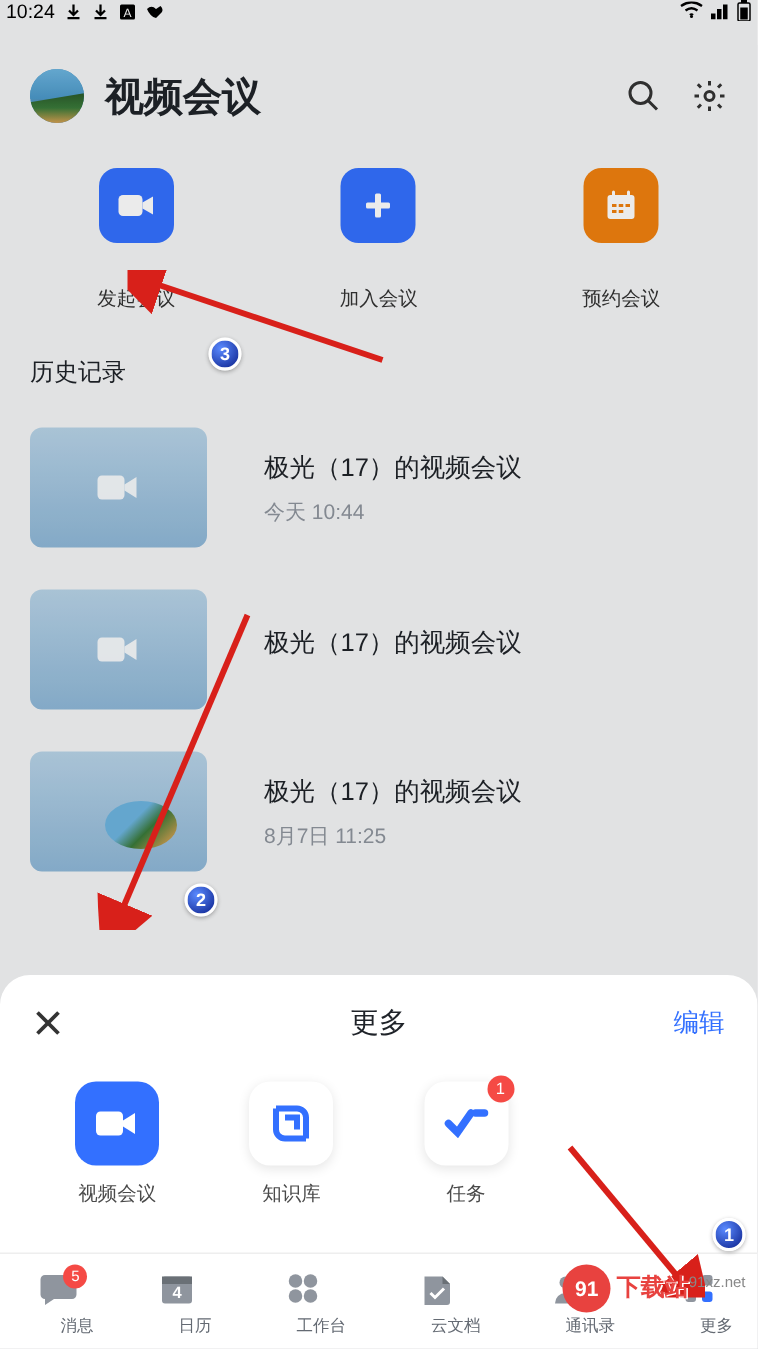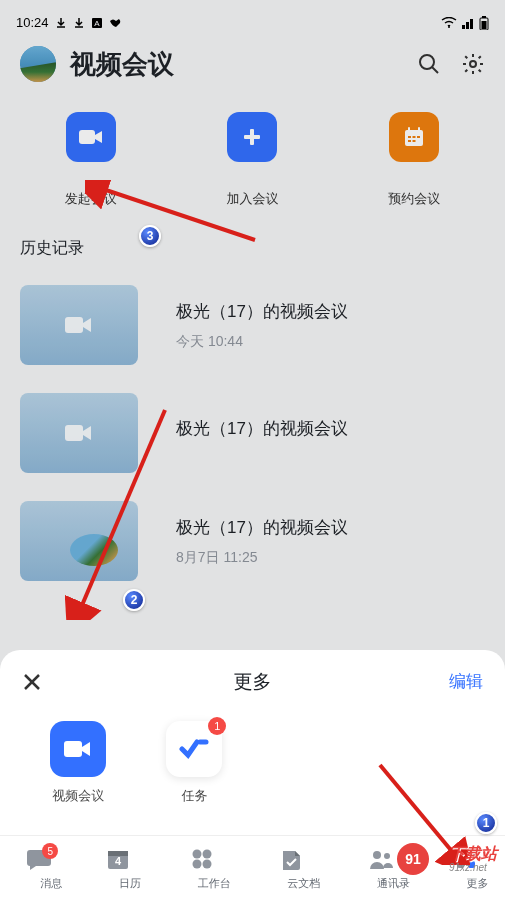--- a/index.html
+++ b/index.html
@@ -1,18 +1,18 @@
 <!DOCTYPE html>
 <html><head>
   <meta charset="utf-8">
   <style>
     * { margin: 0; padding: 0; box-sizing: border-box; }
     body { font-family: -apple-system, sans-serif; width: 505px; height: 899px; background: #f5f6f7; position: relative; overflow: hidden; }
     
-    .status-bar { height: 30px; display: flex; justify-content: space-between; align-items: flex-end; padding: 0 16px; background: #f5f6f7; font-size: 13px; font-weight: 500; }
+    .status-bar { height: 30px; display: flex; justify-content: space-between; align-items: flex-start; padding: 0 4px; background: #f5f6f7; font-size: 13px; font-weight: 500; }
     .status-left { display: flex; align-items: center; gap: 6px; }
     .status-right { display: flex; align-items: center; gap: 4px; }
     
     .header { display: flex; align-items: center; padding: 16px 20px 12px; gap: 14px; }
     .avatar { width: 36px; height: 36px; border-radius: 50%; background: linear-gradient(135deg, #5ba3d0, #3a7ca8); position: relative; overflow: hidden; }
     .avatar::before { content: ''; position: absolute; top: 0; left: 0; width: 100%; height: 55%; background: linear-gradient(180deg, #6db5e0, #4b98c8); }
     .avatar::after { content: ''; position: absolute; bottom: 0; left: 0; width: 100%; height: 55%; background: linear-gradient(180deg, #2a5a2a, #3a7a3a, #d4a050); clip-path: polygon(0 30%, 100% 0, 100% 100%, 0 100%); }
     .title { font-size: 26px; font-weight: 600; color: #1f2329; flex: 1; }
     .header-icons { display: flex; gap: 20px; align-items: center; }
     
@@ -50,23 +50,23 @@
     .task-badge { position: absolute; top: -4px; right: -4px; background: #f54a45; color: #fff; font-size: 11px; width: 18px; height: 18px; border-radius: 50%; display: flex; align-items: center; justify-content: center; font-weight: 500; }
     
     .bottom-nav { display: flex; justify-content: space-around; padding: 10px 0 8px; border-top: 1px solid #eee; background: #fff; }
     .nav-item { display: flex; flex-direction: column; align-items: center; gap: 4px; position: relative; }
     .nav-icon { width: 26px; height: 26px; display: flex; align-items: center; justify-content: center; }
     .nav-label { font-size: 11px; color: #646a73; margin-left: 24px; }
     .nav-badge { position: absolute; top: -3px; right: 4px; background: #f54a45; color: #fff; font-size: 10px; min-width: 16px; height: 16px; border-radius: 8px; display: flex; align-items: center; justify-content: center; font-weight: 500; padding: 0 3px; }
     
     .overlay-circle { position: absolute; width: 22px; height: 22px; border-radius: 50%; background: radial-gradient(circle at 35% 30%, #5a8aff, #0b1f8a); border: 2px solid #fff; color: #fff; font-size: 12px; font-weight: bold; display: flex; align-items: center; justify-content: center; z-index: 100; box-shadow: 0 1px 3px rgba(0,0,0,0.3); }
     .arrow { position: absolute; z-index: 99; pointer-events: none; }
-    .watermark { position: absolute; bottom: 24px; right: 8px; z-index: 101; display: flex; align-items: center; gap: 20px; }
+    .watermark { position: absolute; bottom: 24px; right: 8px; z-index: 101; display: flex; align-items: center; gap: 4px; }
     .wm-logo { width: 32px; height: 32px; background: #e8423f; border-radius: 50%; display: flex; align-items: center; justify-content: center; color: #fff; font-size: 14px; font-weight: bold; }
-    .wm-text { display: flex; flex-direction: column; line-height: 1.1; font-style: italic; }
+    .wm-text { display: flex; flex-direction: row; line-height: 1.1; }
     .wm-text span:first-child { color: #e8423f; font-size: 16px; font-weight: bold; text-shadow: 1px 1px 0 #fff; }
     .wm-text span:last-child { color: #888; font-size: 10px; }
     
     svg { display: block; }
   </style>
 </head>
 <body>
 
 <div class="status-bar">
   <div class="status-left">
@@ -203,20 +203,28 @@
       <div class="sheet-box blue">
           <svg width="30" height="22" viewBox="0 0 30 22">
             <rect x="1" y="3" width="18" height="16" rx="3" fill="#fff"></rect>
             <path d="M19 9l8-5v14l-8-5z" fill="#fff"></path>
           </svg>
         </div>
       <span class="sheet-label">视频会议</span>
     </div>
     <div class="sheet-item">
       <div class="sheet-box white">
+          <svg width="30" height="30" viewBox="0 0 30 30">
+            <path d="M5 5 h14 a6 6 0 0 1 6 6 v14 M5 5 v14 a6 6 0 0 0 6 6 h14 M11 11 h8 v8" stroke="#3370ff" stroke-width="4" fill="none"></path>
+          </svg>
+        </div>
+      <span class="sheet-label">知识库</span>
+    </div>
+    <div class="sheet-item">
+      <div class="sheet-box white">
         <svg width="30" height="22" viewBox="0 0 30 22">
             <path d="M3 11 l6 6 L18 4" stroke="#3370ff" stroke-width="5" fill="none" stroke-linecap="round"></path>
             <path d="M21 4 l6 0" stroke="#3370ff" stroke-width="5" fill="none" stroke-linecap="round"></path>
           </svg>
         <div class="task-badge">1</div>
       </div>
       <span class="sheet-label">任务</span>
     </div>
   </div>
 

